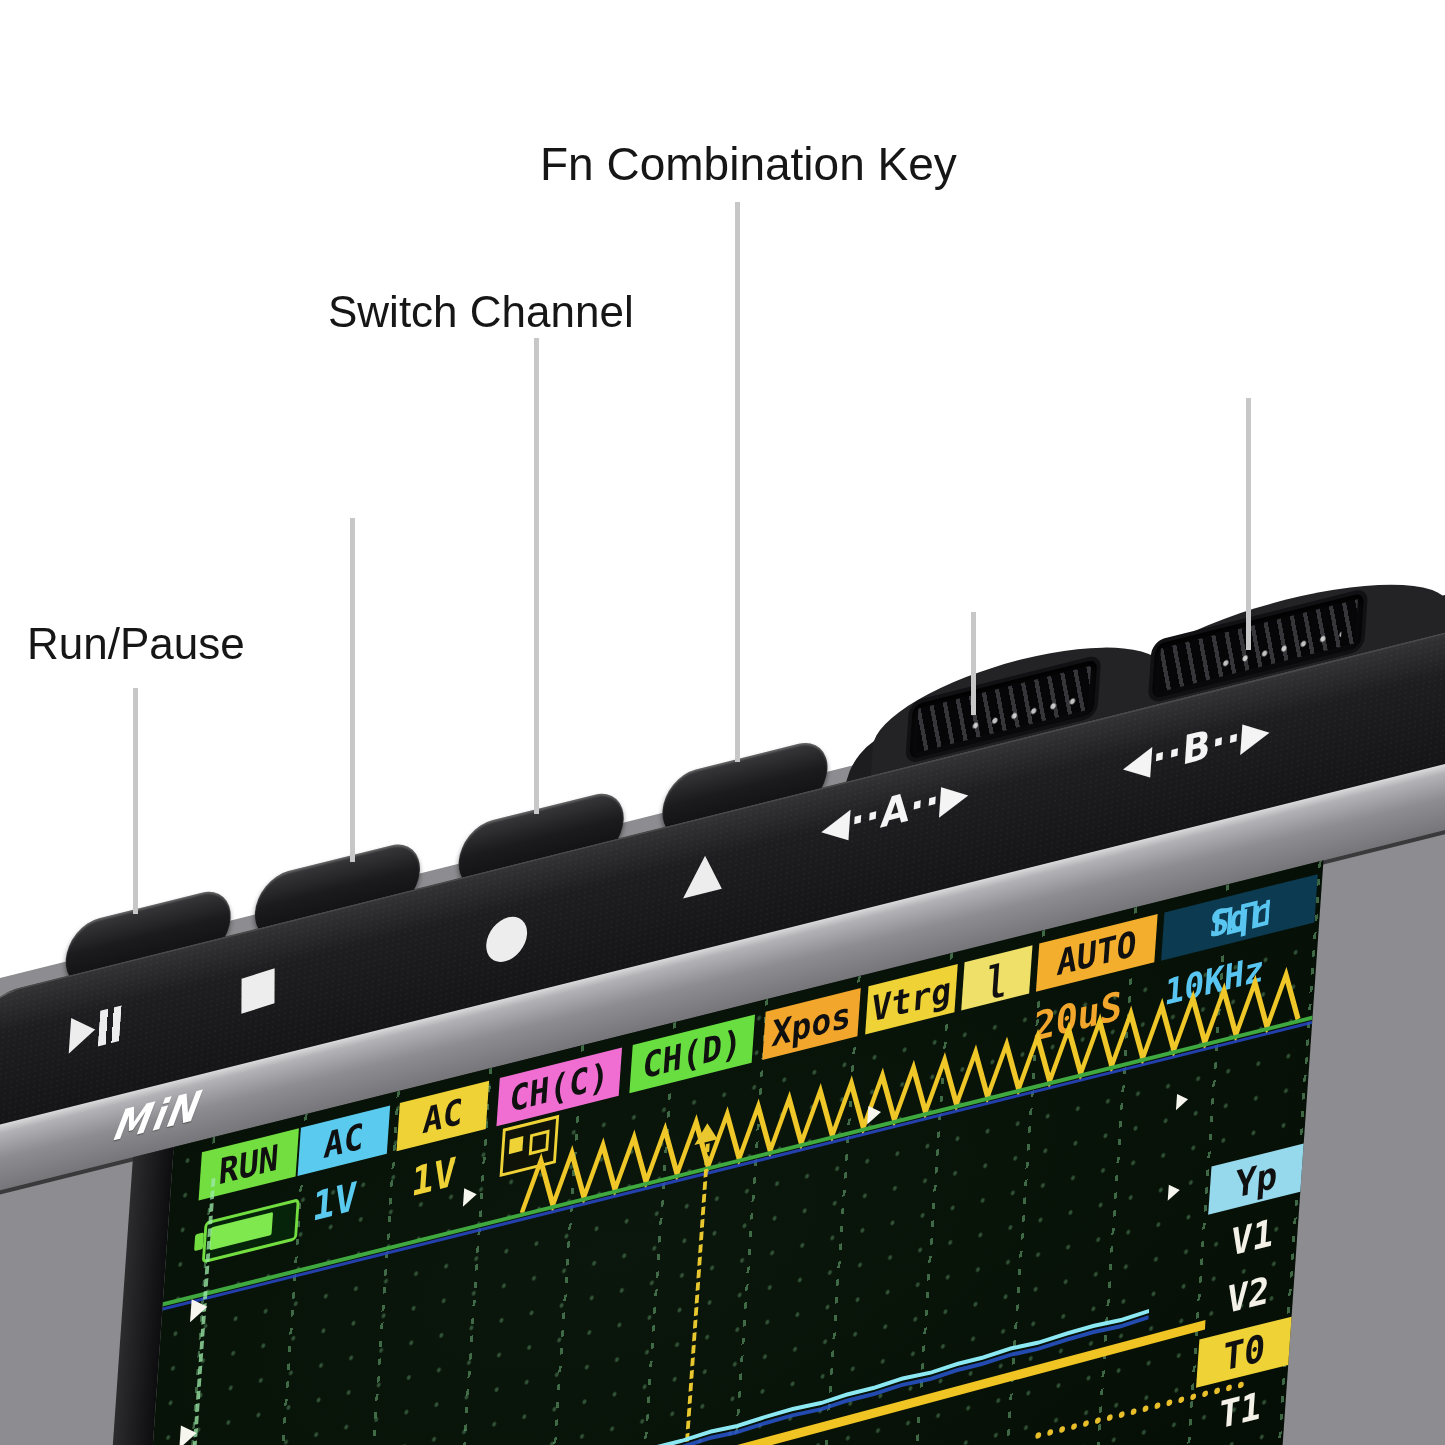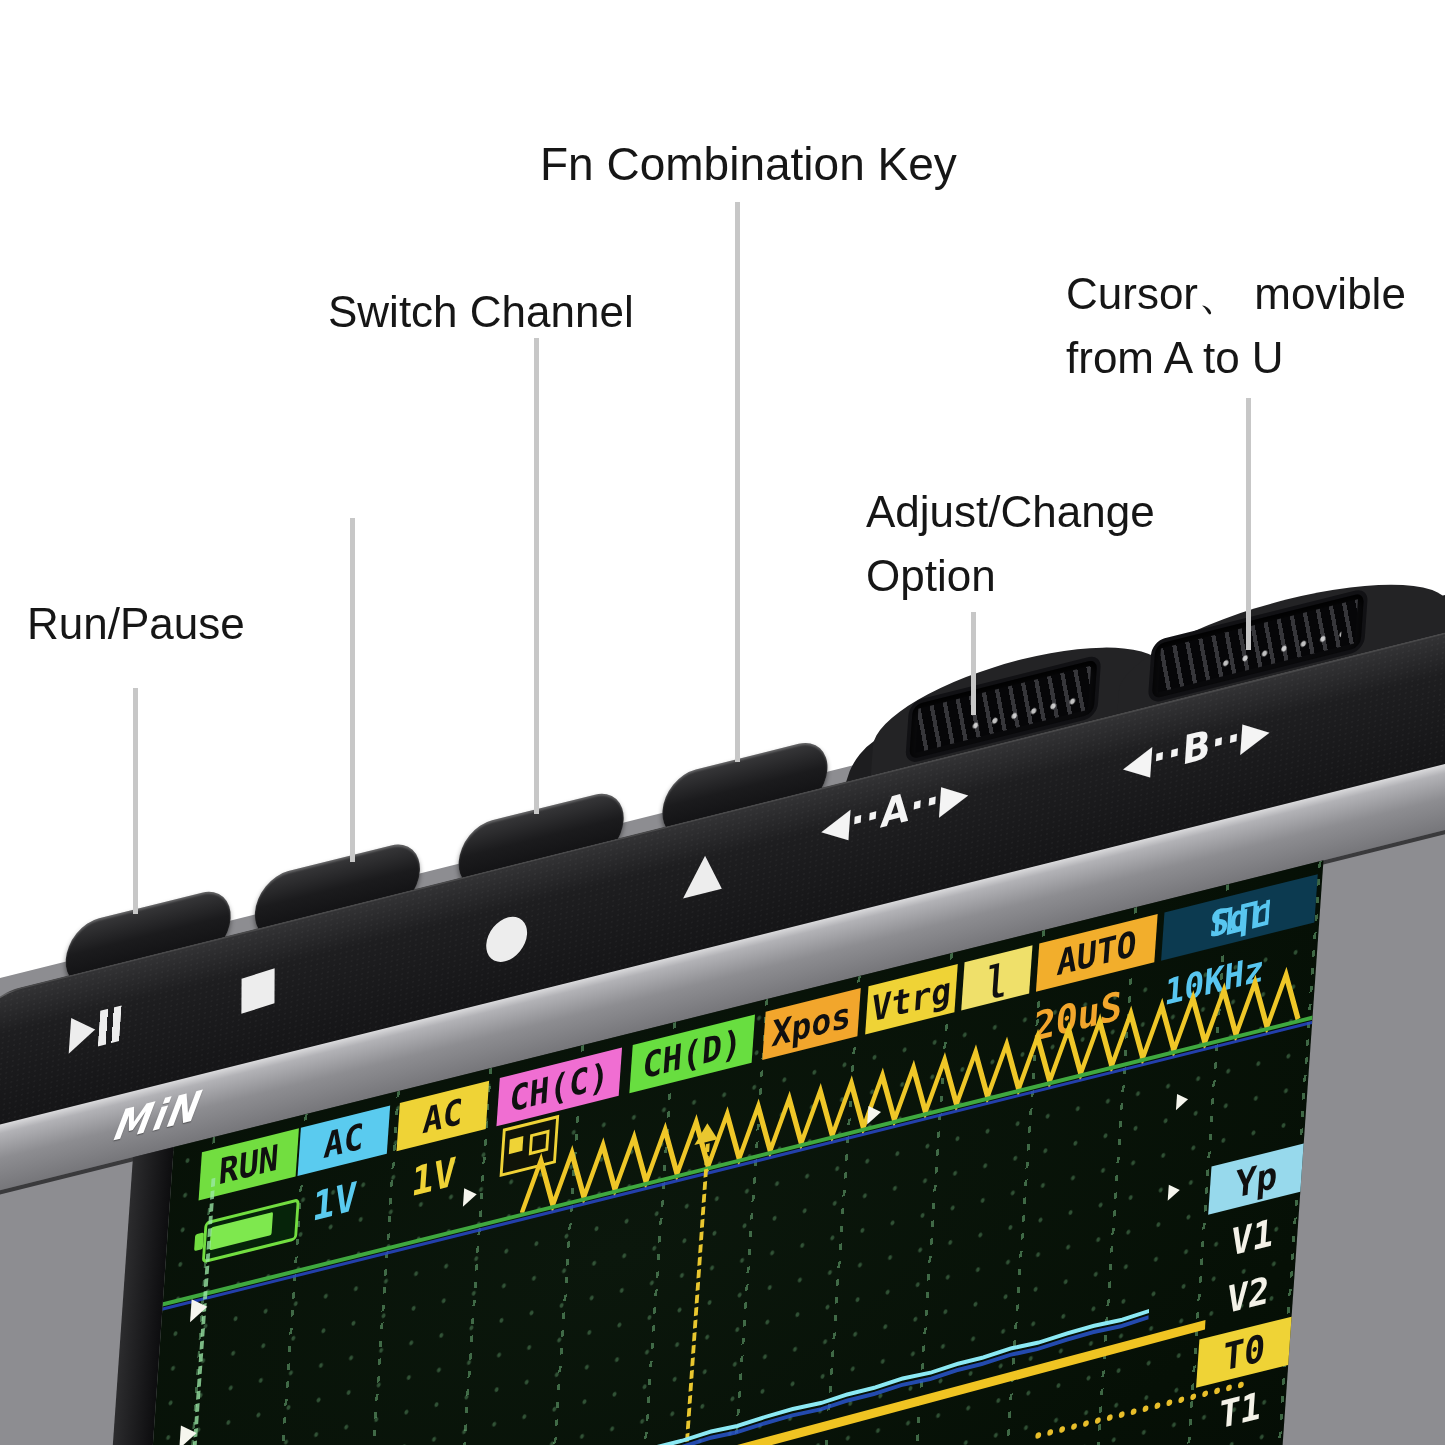--- a/index.html
+++ b/index.html
@@ -190,25 +190,17 @@
     </div>
   </div>
 
   <div class="lead" style="left:133px;top:688px;height:226px"></div>
   <div class="lead" style="left:350px;top:518px;height:344px"></div>
   <div class="lead" style="left:534px;top:338px;height:476px"></div>
   <div class="lead" style="left:735px;top:202px;height:560px"></div>
   <div class="lead" style="left:971px;top:612px;height:103px"></div>
   <div class="lead" style="left:1246px;top:398px;height:252px"></div>
 
-  <div class="ann" style="left:27px;top:592px">Run/Pause</div>
+  <div class="ann" style="left:27px;top:612px">Run/Pause</div>
   <div class="ann" style="left:540px;top:132px;font-size:46px">Fn Combination Key</div>
   <div class="ann" style="left:328px;top:280px">Switch Channel</div>
-  <div class="ann" style="left:866px;top:480px">
-    <div>Adjust/Change</div>
-    <div>Option</div>
-  </div>
-  <div class="ann" style="left:1066px;top:262px">
-    <div>Cursor、 movible</div>
-    <div>from A to U</div>
-  </div>
 
 </div>
 
 </body></html>

